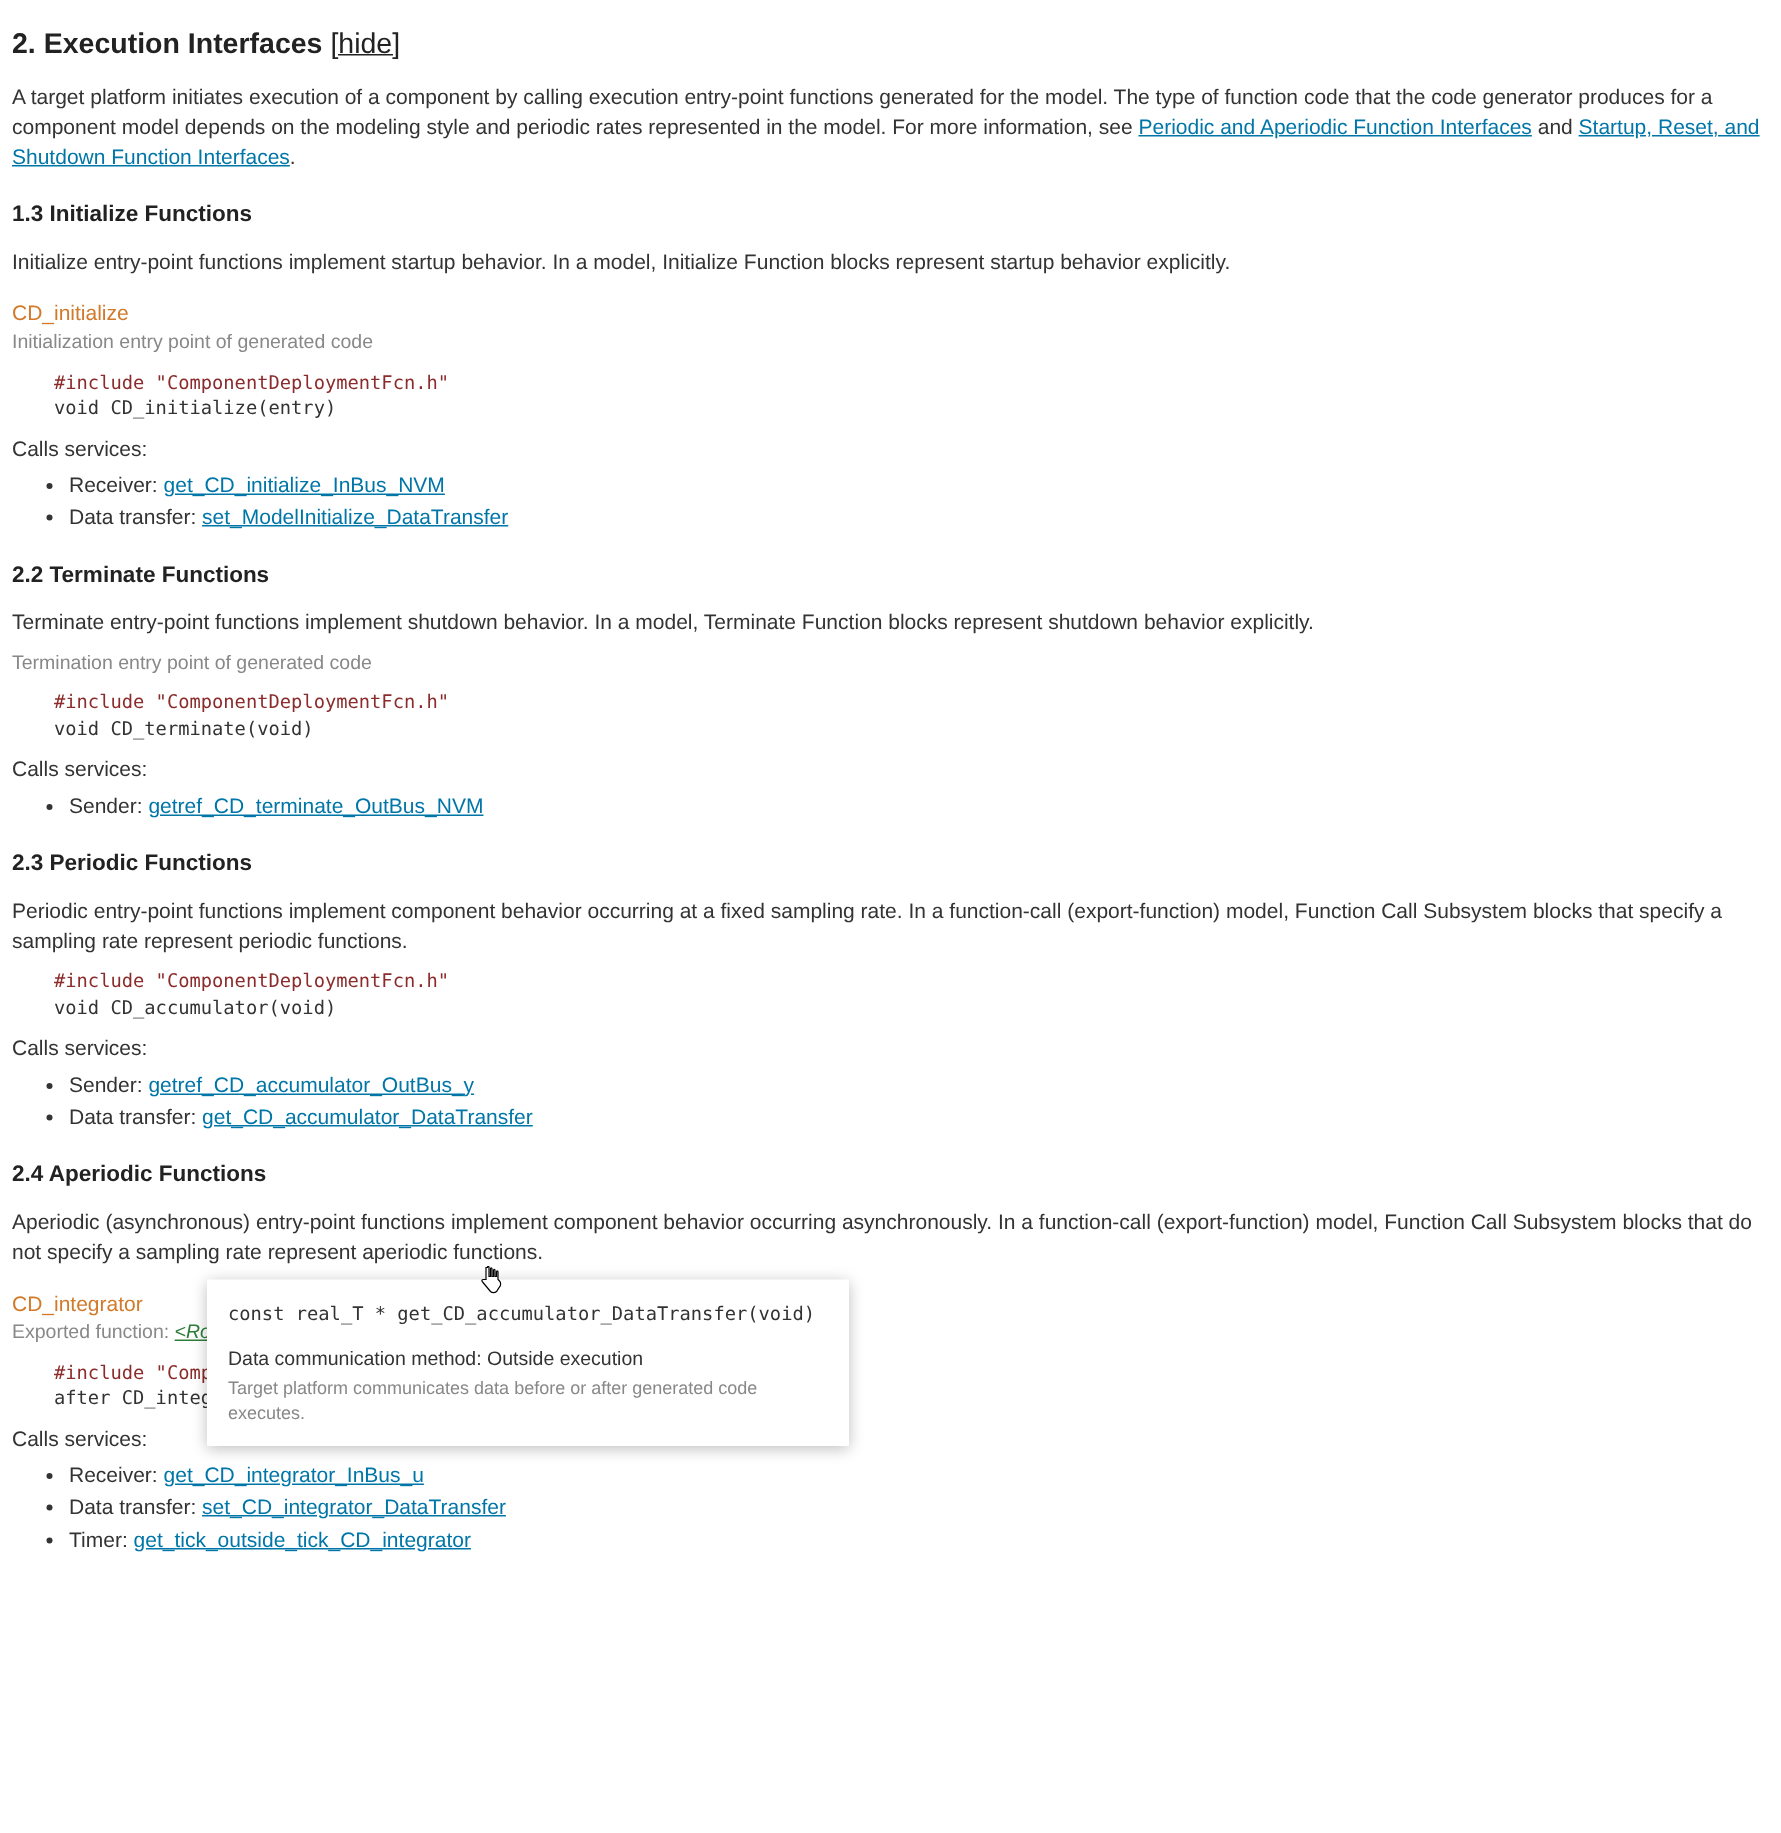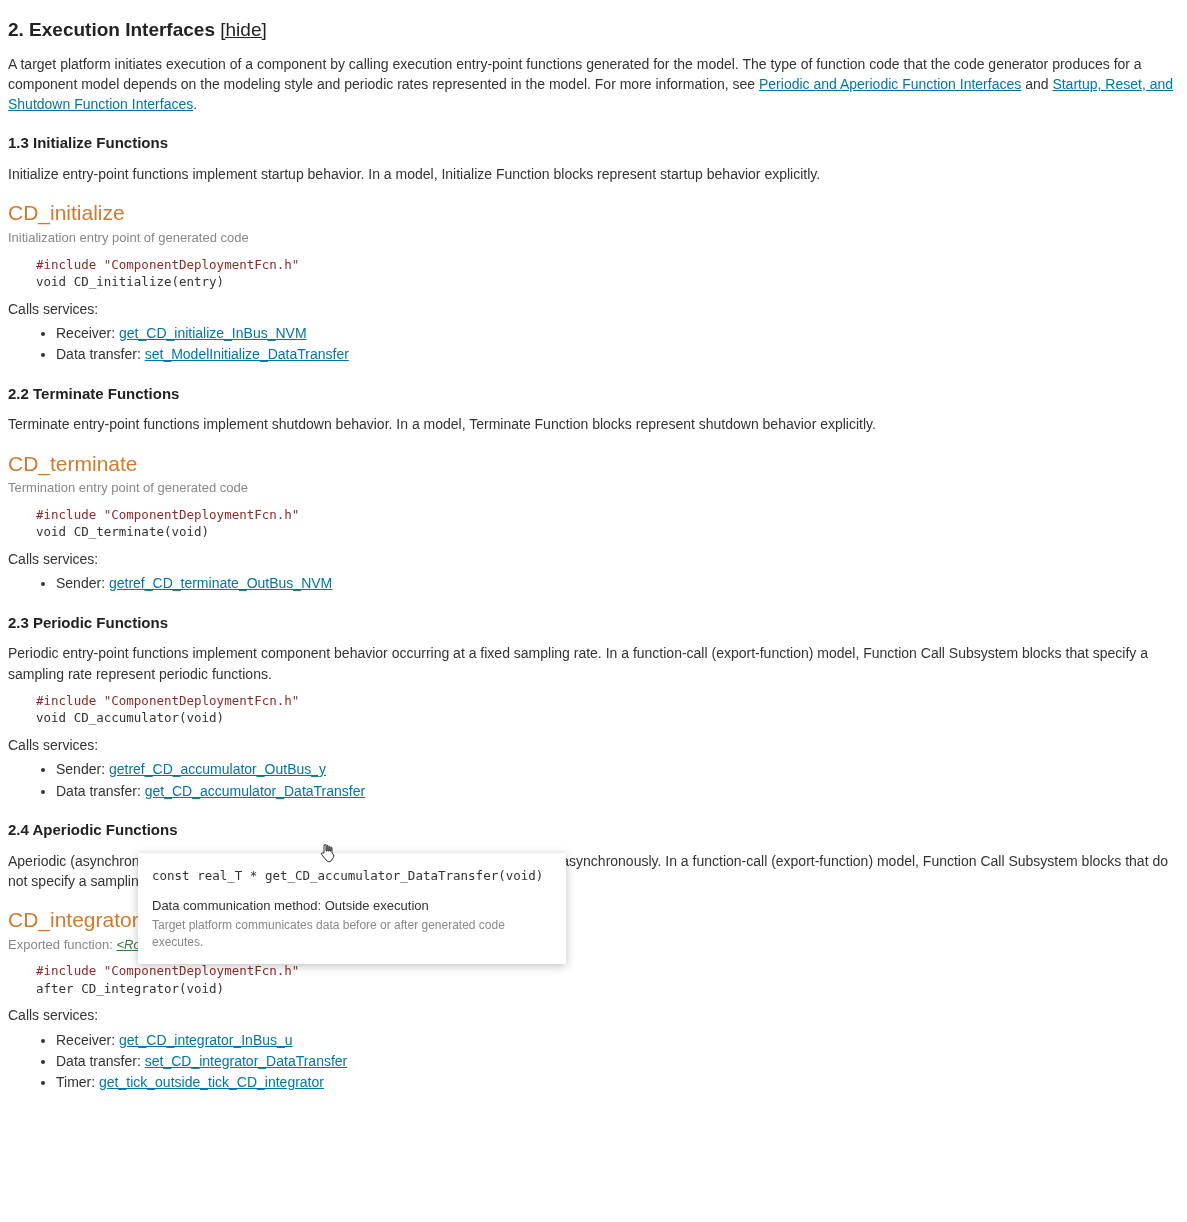--- a/index.html
+++ b/index.html
@@ -30,21 +30,21 @@
     font-weight: bold;
     color: #222;
     margin: 18px 0 10px 0;
   }
   p {
     margin: 8px 0;
     color: #333;
   }
   .fn-name {
     color: #d17a2b;
-    font-size: 21px;
+    font-size: 14px;
     margin-top: 14px;
     margin-bottom: 0;
   }
   .fn-desc {
     color: #888;
     font-size: 13px;
     margin-top: 0;
     margin-bottom: 8px;
   }
   .fn-desc .link, a.link, .link {
@@ -72,21 +72,21 @@
     color: #333;
   }
   .calls {
     margin: 6px 0 4px 0;
   }
   ul.svclist {
     margin: 2px 0 8px 18px;
     padding-left: 18px;
   }
   ul.svclist li {
-    margin: 1px 12px;
+    margin: 1px 2px;
     list-style-type: disc;
   }
   .svclabel {
     color: #333;
   }
   .main-block { position: relative; }
   .tooltip {
     position: absolute;
     left: 130px;
     top: 837px;
@@ -144,21 +144,20 @@
   <pre class="code"><span class="inc">#include "ComponentDeploymentFcn.h"</span>
 <span class="plain">void CD_initialize(entry)</span></pre>
   <div class="calls">Calls services:</div>
   <ul class="svclist">
     <li><span class="svclabel">Receiver: </span><a class="link">get_CD_initialize_InBus_NVM</a></li>
     <li><span class="svclabel">Data transfer: </span><a class="link">set_ModelInitialize_DataTransfer</a></li>
   </ul>
 
   <h3>2.2 Terminate Functions</h3>
   <p>Terminate entry-point functions implement shutdown behavior. In a model, Terminate Function blocks represent shutdown behavior explicitly.</p>
-  <div class="fn-name">CD_terminate</div>
   <div class="fn-desc">Termination entry point of generated code</div>
   <pre class="code"><span class="inc">#include "ComponentDeploymentFcn.h"</span>
 <span class="plain">void CD_terminate(void)</span></pre>
   <div class="calls">Calls services:</div>
   <ul class="svclist">
     <li><span class="svclabel">Sender: </span><a class="link">getref_CD_terminate_OutBus_NVM</a></li>
   </ul>
 
   <h3>2.3 Periodic Functions</h3>
   <p>Periodic entry-point functions implement component behavior occurring at a fixed sampling rate. In a function-call (export-function) model, Function Call Subsystem blocks that specify a sampling rate represent periodic functions.</p>

